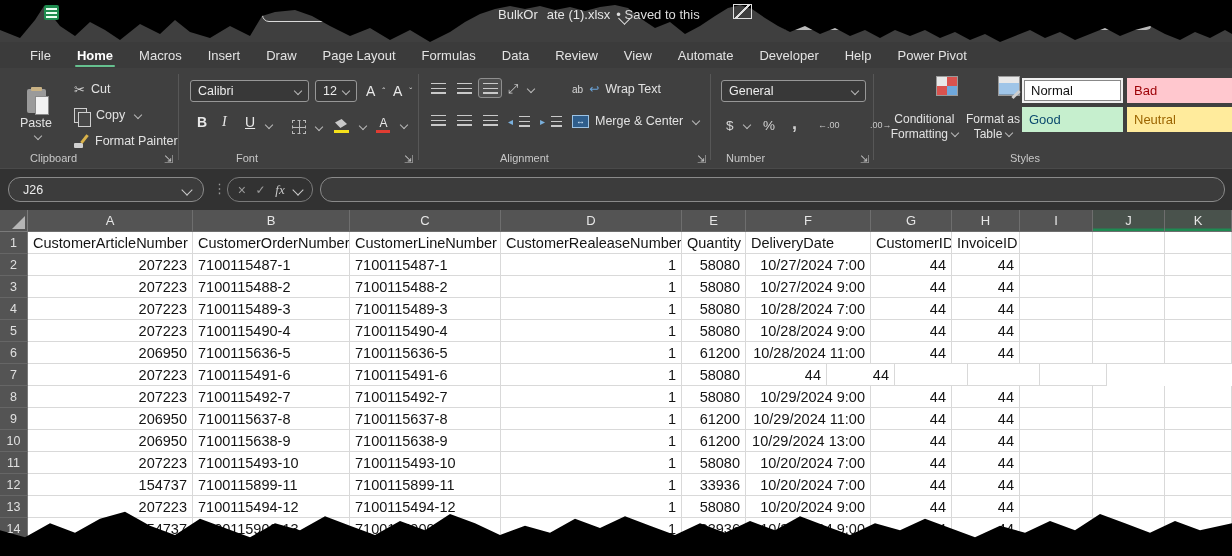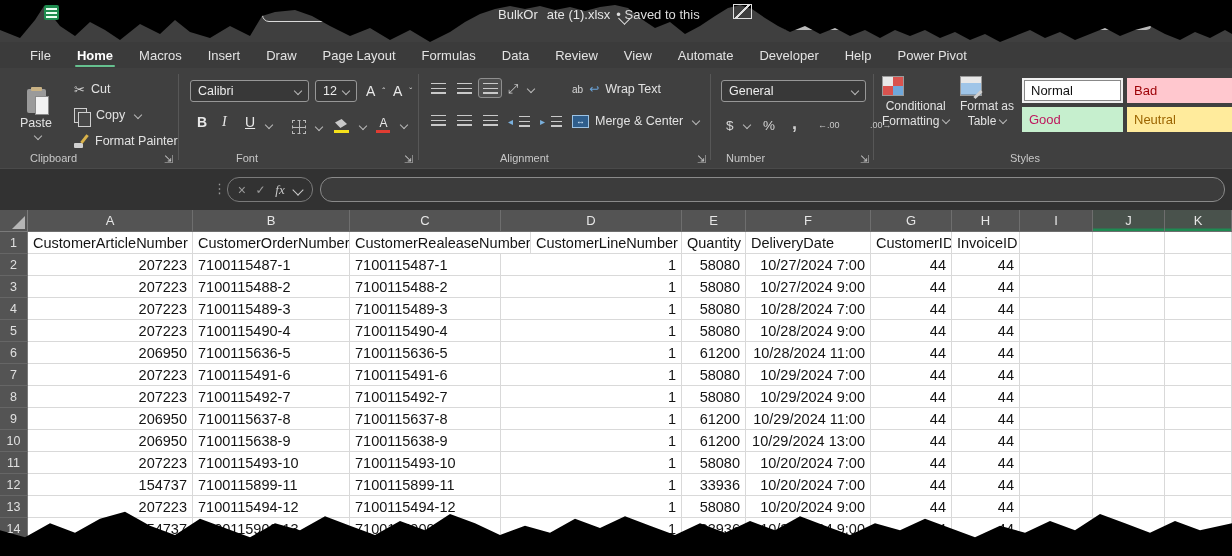--- a/index.html
+++ b/index.html
@@ -72,32 +72,32 @@
   .icon-wrap-arrow{font-size:12px;color:#6aa3d8;}
   .icon-merge{width:17px;height:13px;background:#2f5e8c;border:1px solid #9cc3e5;display:flex;align-items:center;justify-content:center;color:#cfe6fa;font-size:9px;box-sizing:border-box;}
   .iarrow{font-size:10px;color:#7ab0dd;}
 
   
   .numsym{font-size:13.5px;color:#d5d5d5;}
   .comma{font-size:18px;font-weight:bold;color:#d0d0d0;line-height:10px;}
   .decico{font-size:9px;color:#c9c9c9;white-space:nowrap;}
 
   
-  .bigbtn{position:absolute;top:8px;display:flex;flex-direction:column;align-items:flex-start;gap:3px;}
+  .bigbtn{position:absolute;top:8px;display:flex;flex-direction:column;align-items:flex-end;gap:16px;}
   .bigbtn .lines{font-size:12px;color:#e2e2e2;line-height:15px;text-align:center;}
   .icon-cf{width:22px;height:20px;border:1px solid #9a9a9a;box-sizing:border-box;
     background:linear-gradient(90deg,#e8e8e8 50%,#d9534f 50%) 0 0/100% 50% no-repeat,linear-gradient(90deg,#d9534f 50%,#6fa8dc 50%) 0 100%/100% 50% no-repeat;}
   .icon-fat{position:relative;width:22px;height:20px;border:1px solid #9a9a9a;box-sizing:border-box;
     background:linear-gradient(#e8e8e8,#e8e8e8) 0 0/100% 35% no-repeat,linear-gradient(#9fc5e8,#9fc5e8) 0 100%/100% 65% no-repeat;}
   .icon-fat::after{content:"";position:absolute;right:-2px;bottom:-1px;width:10px;height:3px;background:#cfcfcf;transform:rotate(-45deg);}
   .gallery{position:absolute;left:1022px;top:10px;display:grid;grid-template-columns:101px 106px;grid-auto-rows:25px;gap:4px;}
   .gitem{font-size:13px;line-height:25px;padding-left:7px;box-sizing:border-box;white-space:nowrap;overflow:hidden;}
   .g-normal{background:#ffffff;color:#111;border:2px solid #f0f0f0;box-shadow:0 0 0 1px #888 inset;line-height:21px;}
   .g-bad{background:#FFC7CE;color:#9C0006;}
-  .g-good{background:#C6EFCE;color:#be185d;}
+  .g-good{background:#C6EFCE;color:#0c4a6e;}
   .g-neutral{background:#FFEB9C;color:#9C6500;}
 
   
   .fbar{position:absolute;left:0;top:168px;width:100%;height:42px;background:#323232;border-top:1px solid #4a4a4a;box-sizing:border-box;}
   .namebox{position:absolute;left:8px;top:8px;width:196px;height:25px;background:#3c3c3c;border:1px solid #8a8a8a;border-radius:12px;display:flex;align-items:center;padding:0 12px 0 14px;box-sizing:border-box;color:#ececec;font-size:12.5px;}
   .namebox .chev{margin-left:auto;}
   .fdots{position:absolute;left:213px;top:12px;color:#9a9a9a;font-size:13px;}
   .fbtns{position:absolute;left:227px;top:8px;width:86px;height:25px;border:1px solid #7a7a7a;border-radius:12px;display:flex;align-items:center;justify-content:space-evenly;box-sizing:border-box;}
   .fbtns .x{color:#9a9a9a;font-size:14px;}
   .fbtns .ok{color:#9a9a9a;font-size:12px;}
@@ -299,20 +299,24 @@
     <div class="gallery">
       <div class="gitem g-normal">Normal</div>
       <div class="gitem g-bad">Bad</div>
       <div class="gitem g-good">Good</div>
       <div class="gitem g-neutral">Neutral</div>
     </div>
     <div class="glabel" style="left:1010px;width:120px">Styles</div>
   </div>
 
   <div class="fbar">
+    <div class="namebox">
+      <span>J26</span>
+      <span class="chev"></span>
+    </div>
     <div class="fdots">⋮</div>
     <div class="fbtns">
       <span class="x">×</span>
       <span class="ok">✓</span>
       <span class="fx">fx</span>
       <span class="chev"></span>
     </div>
     <div class="finput"></div>
   </div>
 
@@ -331,22 +335,22 @@
         <div class="colh" style="width: 68px;">H</div>
         <div class="colh" style="width: 73px;">I</div>
         <div class="colh sel" style="width: 72px;">J</div>
         <div class="colh sel" style="width: 67px;">K</div>
       </div>
     <div>
         <div class="grow-row">
           <div class="rowh">1</div>
           <div class="cell" style="width: 165px;">CustomerArticleNumber</div>
           <div class="cell" style="width: 157px;">CustomerOrderNumber</div>
+          <div class="cell" style="width: 151px;">CustomerLineNumber</div>
           <div class="cell" style="width: 181px;">CustomerRealeaseNumber</div>
-          <div class="cell" style="width: 151px;">CustomerLineNumber</div>
           <div class="cell" style="width: 64px;">Quantity</div>
           <div class="cell" style="width: 125px;">DeliveryDate</div>
           <div class="cell" style="width: 81px;">CustomerID</div>
           <div class="cell" style="width: 68px;">InvoiceID</div>
           <div class="cell" style="width: 73px;"></div>
           <div class="cell" style="width: 72px;"></div>
           <div class="cell" style="width: 67px;"></div>
         </div>
         <div class="grow-row">
           <div class="rowh">2</div>
@@ -418,21 +422,20 @@
           <div class="cell" style="width: 72px;"></div>
           <div class="cell" style="width: 67px;"></div>
         </div>
         <div class="grow-row">
           <div class="rowh">7</div>
           <div class="cell right" style="width: 165px;">207223</div>
           <div class="cell" style="width: 157px;">7100115491-6</div>
           <div class="cell" style="width: 151px;">7100115491-6</div>
           <div class="cell right" style="width: 181px;">1</div>
           <div class="cell right" style="width: 64px;">58080</div>
-          <div class="cell right" style="width: 125px;">10/29/2024 7:00</div>
           <div class="cell right" style="width: 81px;">44</div>
           <div class="cell right" style="width: 68px;">44</div>
           <div class="cell" style="width: 73px;"></div>
           <div class="cell" style="width: 72px;"></div>
           <div class="cell" style="width: 67px;"></div>
         </div>
         <div class="grow-row">
           <div class="rowh">8</div>
           <div class="cell right" style="width: 165px;">207223</div>
           <div class="cell" style="width: 157px;">7100115492-7</div>

